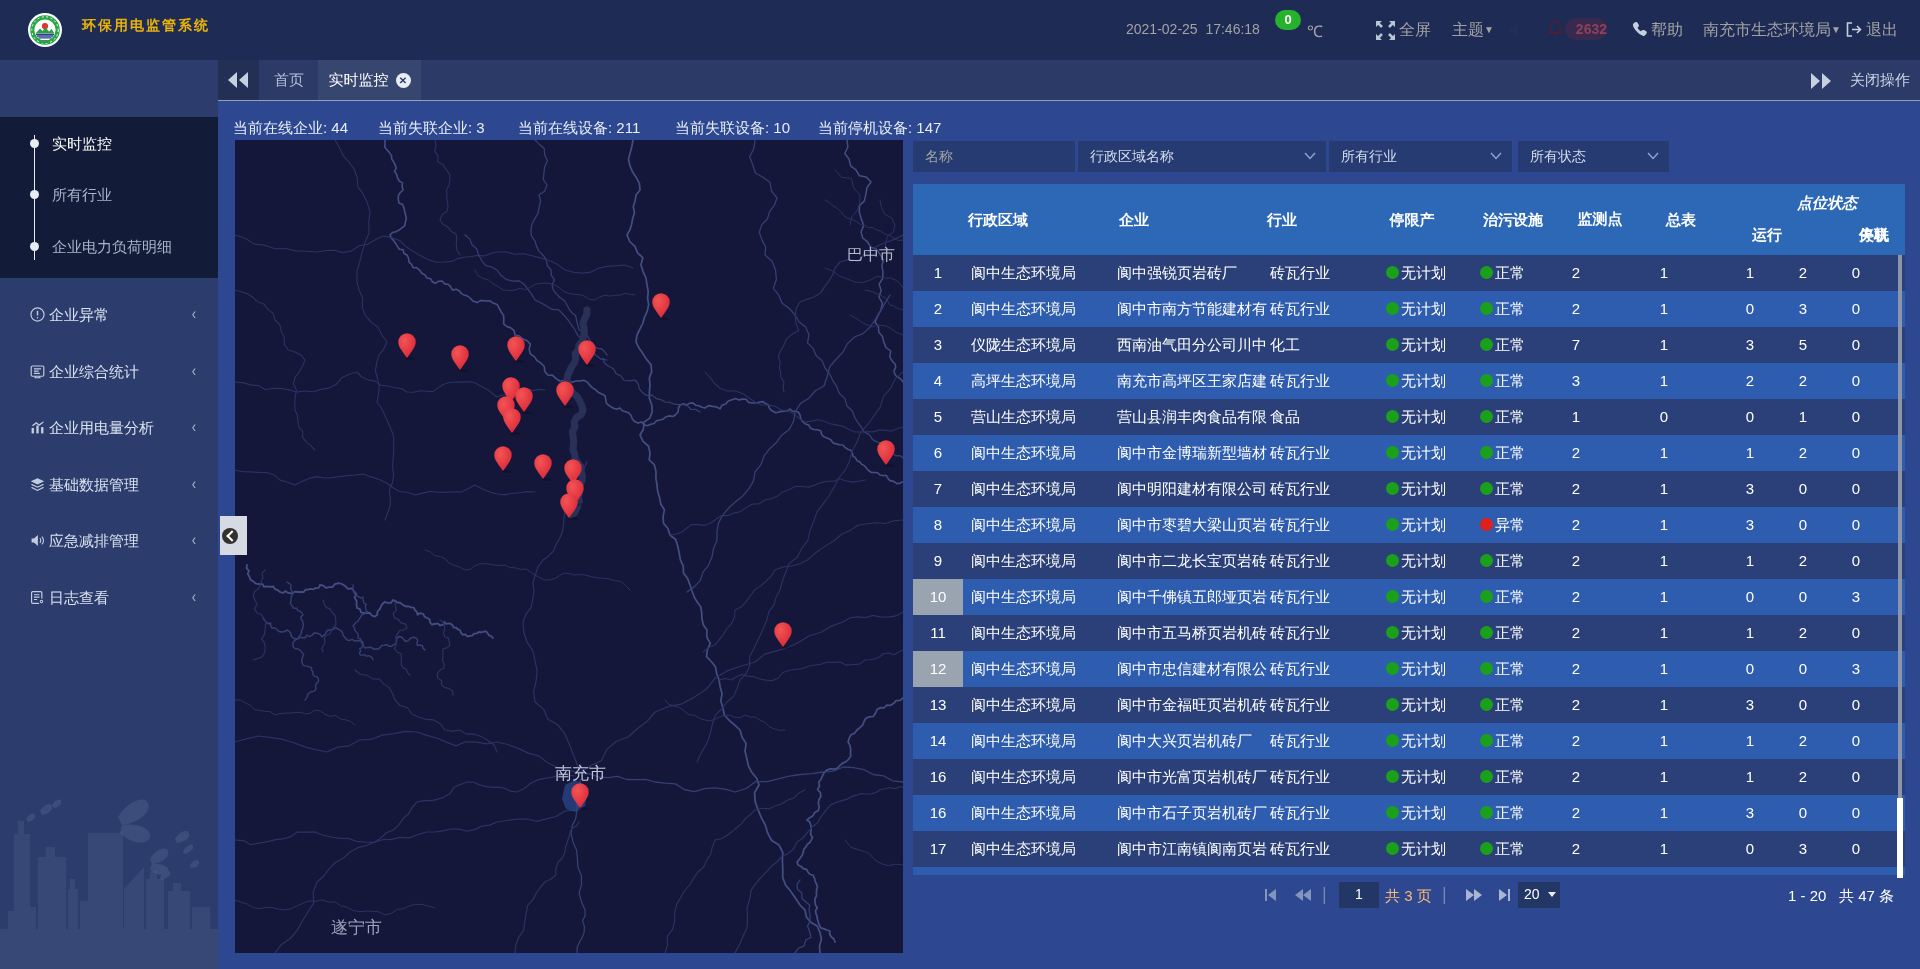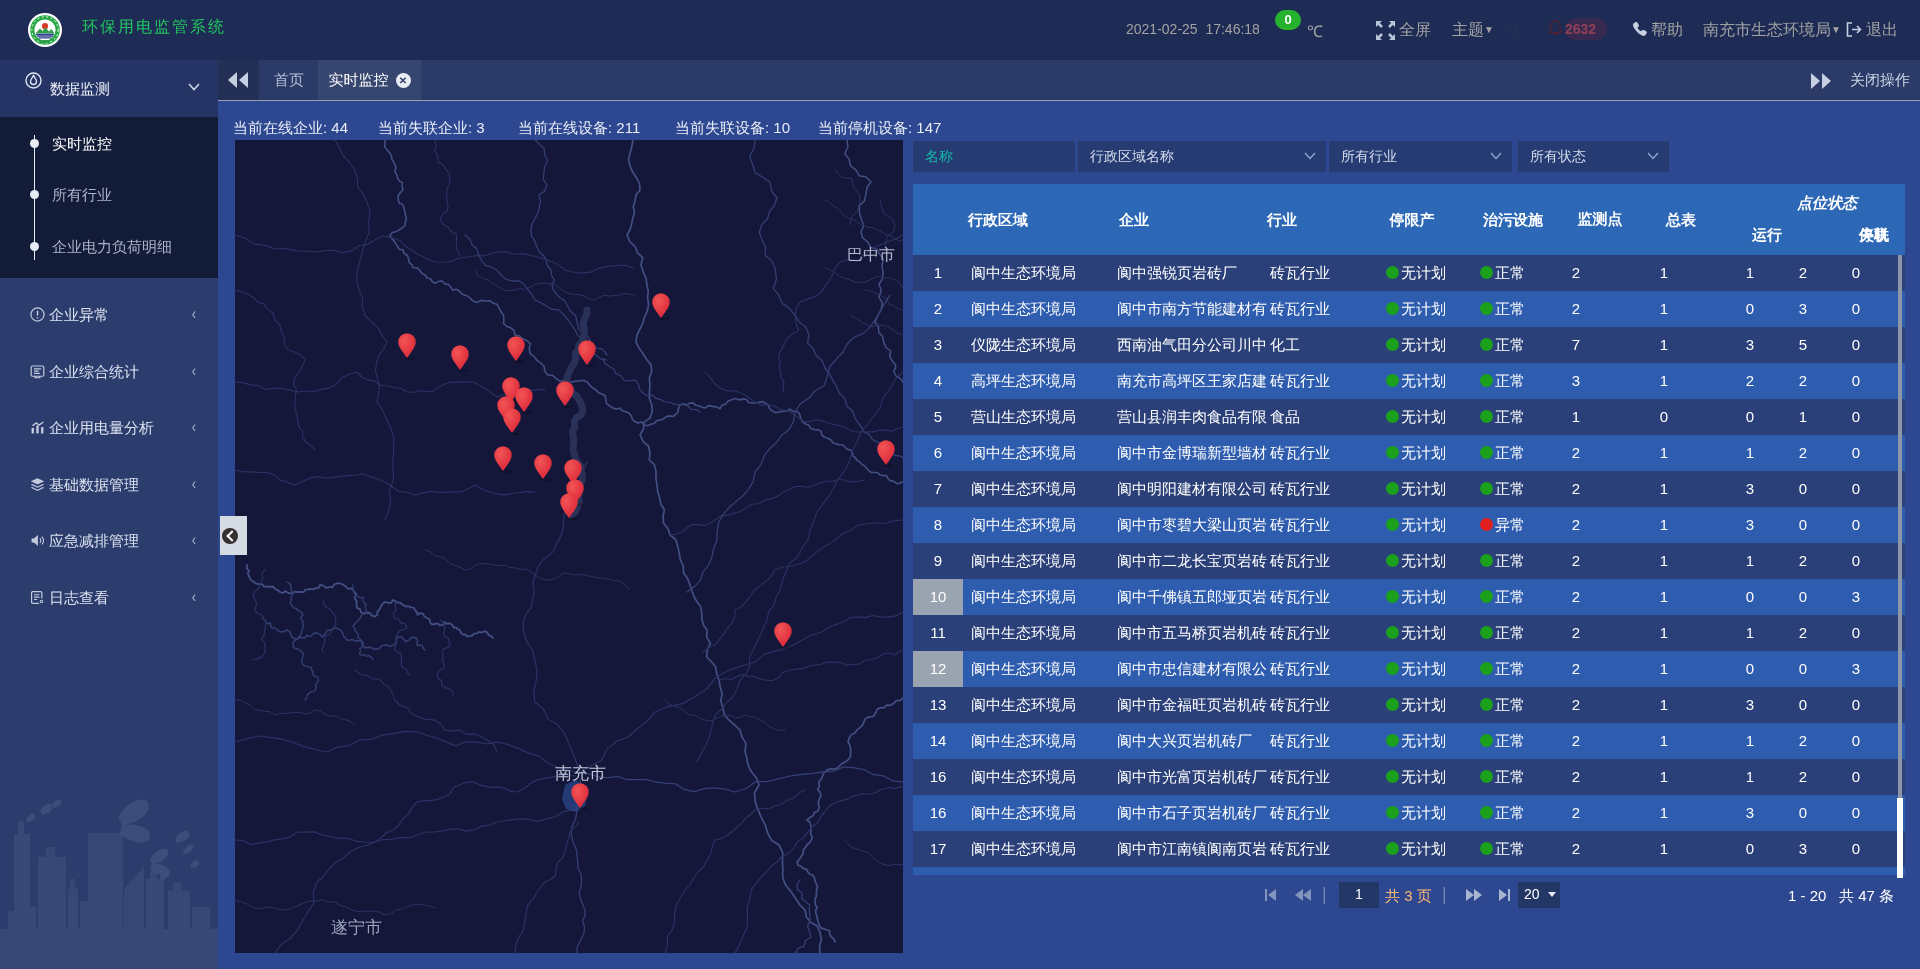--- a/index.html
+++ b/index.html
@@ -1,18 +1,18 @@
 <!DOCTYPE html>
 <html><head><meta charset="utf-8">
 <style>
 *{margin:0;padding:0;box-sizing:border-box}
 html,body{width:1920px;height:969px;overflow:hidden;font-family:"Liberation Sans",sans-serif;background:#2d4890}
 .abs{position:absolute}
 #hdr{position:absolute;left:0;top:0;width:1920px;height:60px;background:#1d2b55;z-index:30}
-#hdr .title{position:absolute;left:82px;top:17px;font-size:16px;font-weight:normal;color:#22c55e;letter-spacing:2px}
+#hdr .title{position:absolute;left:82px;top:17px;font-size:14px;font-weight:bold;color:#eab308;letter-spacing:2px}
 #hdr .rtx{color:#a3a3a3;font-size:16px;position:absolute;top:20px;white-space:nowrap}
 #logo{position:absolute;left:28px;top:13px}
 .badge0{position:absolute;left:1275px;top:10px;width:26px;height:20px;background:#27b22e;border-radius:10px;color:#fff;font-size:13px;font-weight:bold;text-align:center;line-height:20px}
 #side{position:absolute;left:0;top:60px;width:218px;height:909px;background:#2b3c6d;z-index:20}
 #grp{position:absolute;left:0;top:0;width:218px;height:57px;background:#253464;color:#edf1f9;font-size:15px}
 #grp .t{position:absolute;left:50px;top:20px}
 #sub{position:absolute;left:0;top:57px;width:218px;height:161px;background:#121b37}
 #sub .rail{position:absolute;left:34px;top:18px;width:1px;height:125px;background:#e7ebf4}
 #sub .it{position:absolute;left:52px;font-size:15px;color:#a9b3c9}
 #sub .it.on{color:#fff}
@@ -89,44 +89,34 @@
     <path d="M19 19 h-6 l2.1 -2.1 -3 -3 1.8 -1.8 3 3 L19 13 Z"></path>
   </svg>
   <div class="rtx" style="left:1399px">全屏</div>
   <div class="rtx" style="left:1452px">主题<span style="font-size:10px;vertical-align:2px">▼</span></div>
   <svg class="abs" style="left:1508px;top:22px" width="16" height="16" viewBox="0 0 16 16">
       <path d="M10 1 L4 6 H1 v4 h3 l6 5 Z" fill="#222f55"></path>
     </svg>
   <svg class="abs" style="left:1548px;top:20px" width="15" height="17" viewBox="0 0 15 17">
       <path d="M7.5 1 a4.6 4.6 0 0 1 4.6 4.6 v4.2 l1.6 2.6 H1.3 l1.6 -2.6 V5.6 A4.6 4.6 0 0 1 7.5 1 Z M6 13.8 a1.6 1.6 0 0 0 3 0 Z" fill="none" stroke="#54202f" stroke-width="1.3"></path>
     </svg>
-  <div class="abs" style="left:1565px;top:18px;width:42px;height:22px;background:rgba(150,35,60,0.22);border-radius:11px;color:#8f4157;font-size:14px;font-weight:bold;text-align:left;line-height:22px">2632</div>
+  <div class="abs" style="left:1565px;top:18px;width:42px;height:22px;background:rgba(150,35,60,0.22);border-radius:11px;color:#8f4157;font-size:14px;font-weight:bold;text-align:right;line-height:22px">2632</div>
   <svg class="abs" style="left:1632px;top:21px" width="16" height="16" viewBox="0 0 16 16">
       <path d="M3.2 1.2 c1 -0.6 2 -0.3 2.5 0.7 l1 1.8 c0.4 0.9 0.2 1.8 -0.5 2.4 l-0.7 0.6 c0.5 1.2 2.3 3 3.5 3.6 l0.6 -0.7 c0.6 -0.7 1.5 -0.9 2.4 -0.5 l1.8 1 c1 0.5 1.3 1.5 0.7 2.5 l-0.8 1.2 c-0.7 1 -1.9 1.4 -3 0.9 C7.2 13.6 2.4 8.8 1.1 5 c-0.4 -1.1 0 -2.3 1 -3 Z" fill="#c6cfdf"></path>
     </svg>
   <div class="rtx" style="left:1651px">帮助</div>
   <div class="rtx" style="left:1703px">南充市生态环境局<span style="font-size:10px;vertical-align:2px">▼</span></div>
   <svg class="abs" style="left:1845px;top:21px" width="17" height="17" viewBox="0 0 17 17" fill="none" stroke="#c6cfdf" stroke-width="1.6">
       <path d="M7 2 H2.5 V15 H7"></path>
       <path d="M7 8.5 h8 M12 5 l3.5 3.5 L12 12"></path>
     </svg>
   <div class="rtx" style="left:1866px">退出</div>
 </div>
 
 <div id="side">
-  <div id="grp">
-    <svg class="abs" style="left:25px;top:12px" width="17" height="17" viewBox="0 0 17 17" fill="none" stroke="#dde4f1" stroke-width="1.4">
-      <circle cx="8.5" cy="8.5" r="7.5"></circle>
-        <path d="M8.5 3.5 c-2 3 -3 4.3 -3 6 a3 3 0 0 0 6 0 c0 -1.7 -1 -3 -3 -6 Z"></path>
-    </svg>
-    <span class="t">数据监测</span>
-    <svg class="abs" style="right:18px;top:23px" width="12" height="8" viewBox="0 0 12 8" fill="none" stroke="#cdd6e8" stroke-width="1.6">
-        <path d="M1 1 L6 6.5 L11 1"></path>
-      </svg>
-  </div>
   <div id="sub">
     <div class="rail"></div>
     <div class="dot" style="top:22px"></div>
       <div class="it on" style="top:18px">实时监控</div>
     <div class="dot" style="top:73px"></div>
       <div class="it" style="top:69px">所有行业</div>
     <div class="dot" style="top:125px"></div>
       <div class="it" style="top:121px">企业电力负荷明细</div>
   </div>
   <div class="mi" style="top:226px">
@@ -388,21 +378,21 @@
       <g transform="translate(345,668)">
         <path d="M0 0 C-6.9 -9.2 -8.7 -12.4 -8.7 -16 A8.7 8.7 0 1 1 8.7 -16 C8.7 -12.4 6.9 -9.2 0 0 Z" fill="url(#pg)"></path>
         <ellipse cx="3.5" cy="0.5" rx="5" ry="1.6" fill="#000" opacity="0.22"></ellipse>
       </g>
 <text x="612" y="120" font-size="16" fill="#b7bdd0" font-family="Liberation Sans, sans-serif">巴中市</text>
 <text x="320" y="639" font-size="17" fill="#c0c7da" font-family="Liberation Sans, sans-serif">南充市</text>
 <text x="96" y="793" font-size="17" fill="#9aa3bb" font-family="Liberation Sans, sans-serif">遂宁市</text>
 </svg>
   </div>
 
-<div class="fb" style="left:913px;width:162px"><span class="ph" style="color:#14b8a6">名称</span></div>
+<div class="fb" style="left:913px;width:162px"><span class="ph" style="color:#a3a3a3">名称</span></div>
 <div class="fb" style="left:1078px;width:248px"><span class="ph">行政区域名称</span><svg class="cv" viewBox="0 0 12 8" fill="none" stroke="#8fa5d4" stroke-width="1.4">
       <path d="M1 1 L6 6.5 L11 1"></path>
     </svg></div>
 <div class="fb" style="left:1329px;width:183px"><span class="ph">所有行业</span><svg class="cv" viewBox="0 0 12 8" fill="none" stroke="#8fa5d4" stroke-width="1.4">
       <path d="M1 1 L6 6.5 L11 1"></path>
     </svg></div>
 <div class="fb" style="left:1518px;width:151px"><span class="ph">所有状态</span><svg class="cv" viewBox="0 0 12 8" fill="none" stroke="#8fa5d4" stroke-width="1.4">
       <path d="M1 1 L6 6.5 L11 1"></path>
     </svg></div>
 

